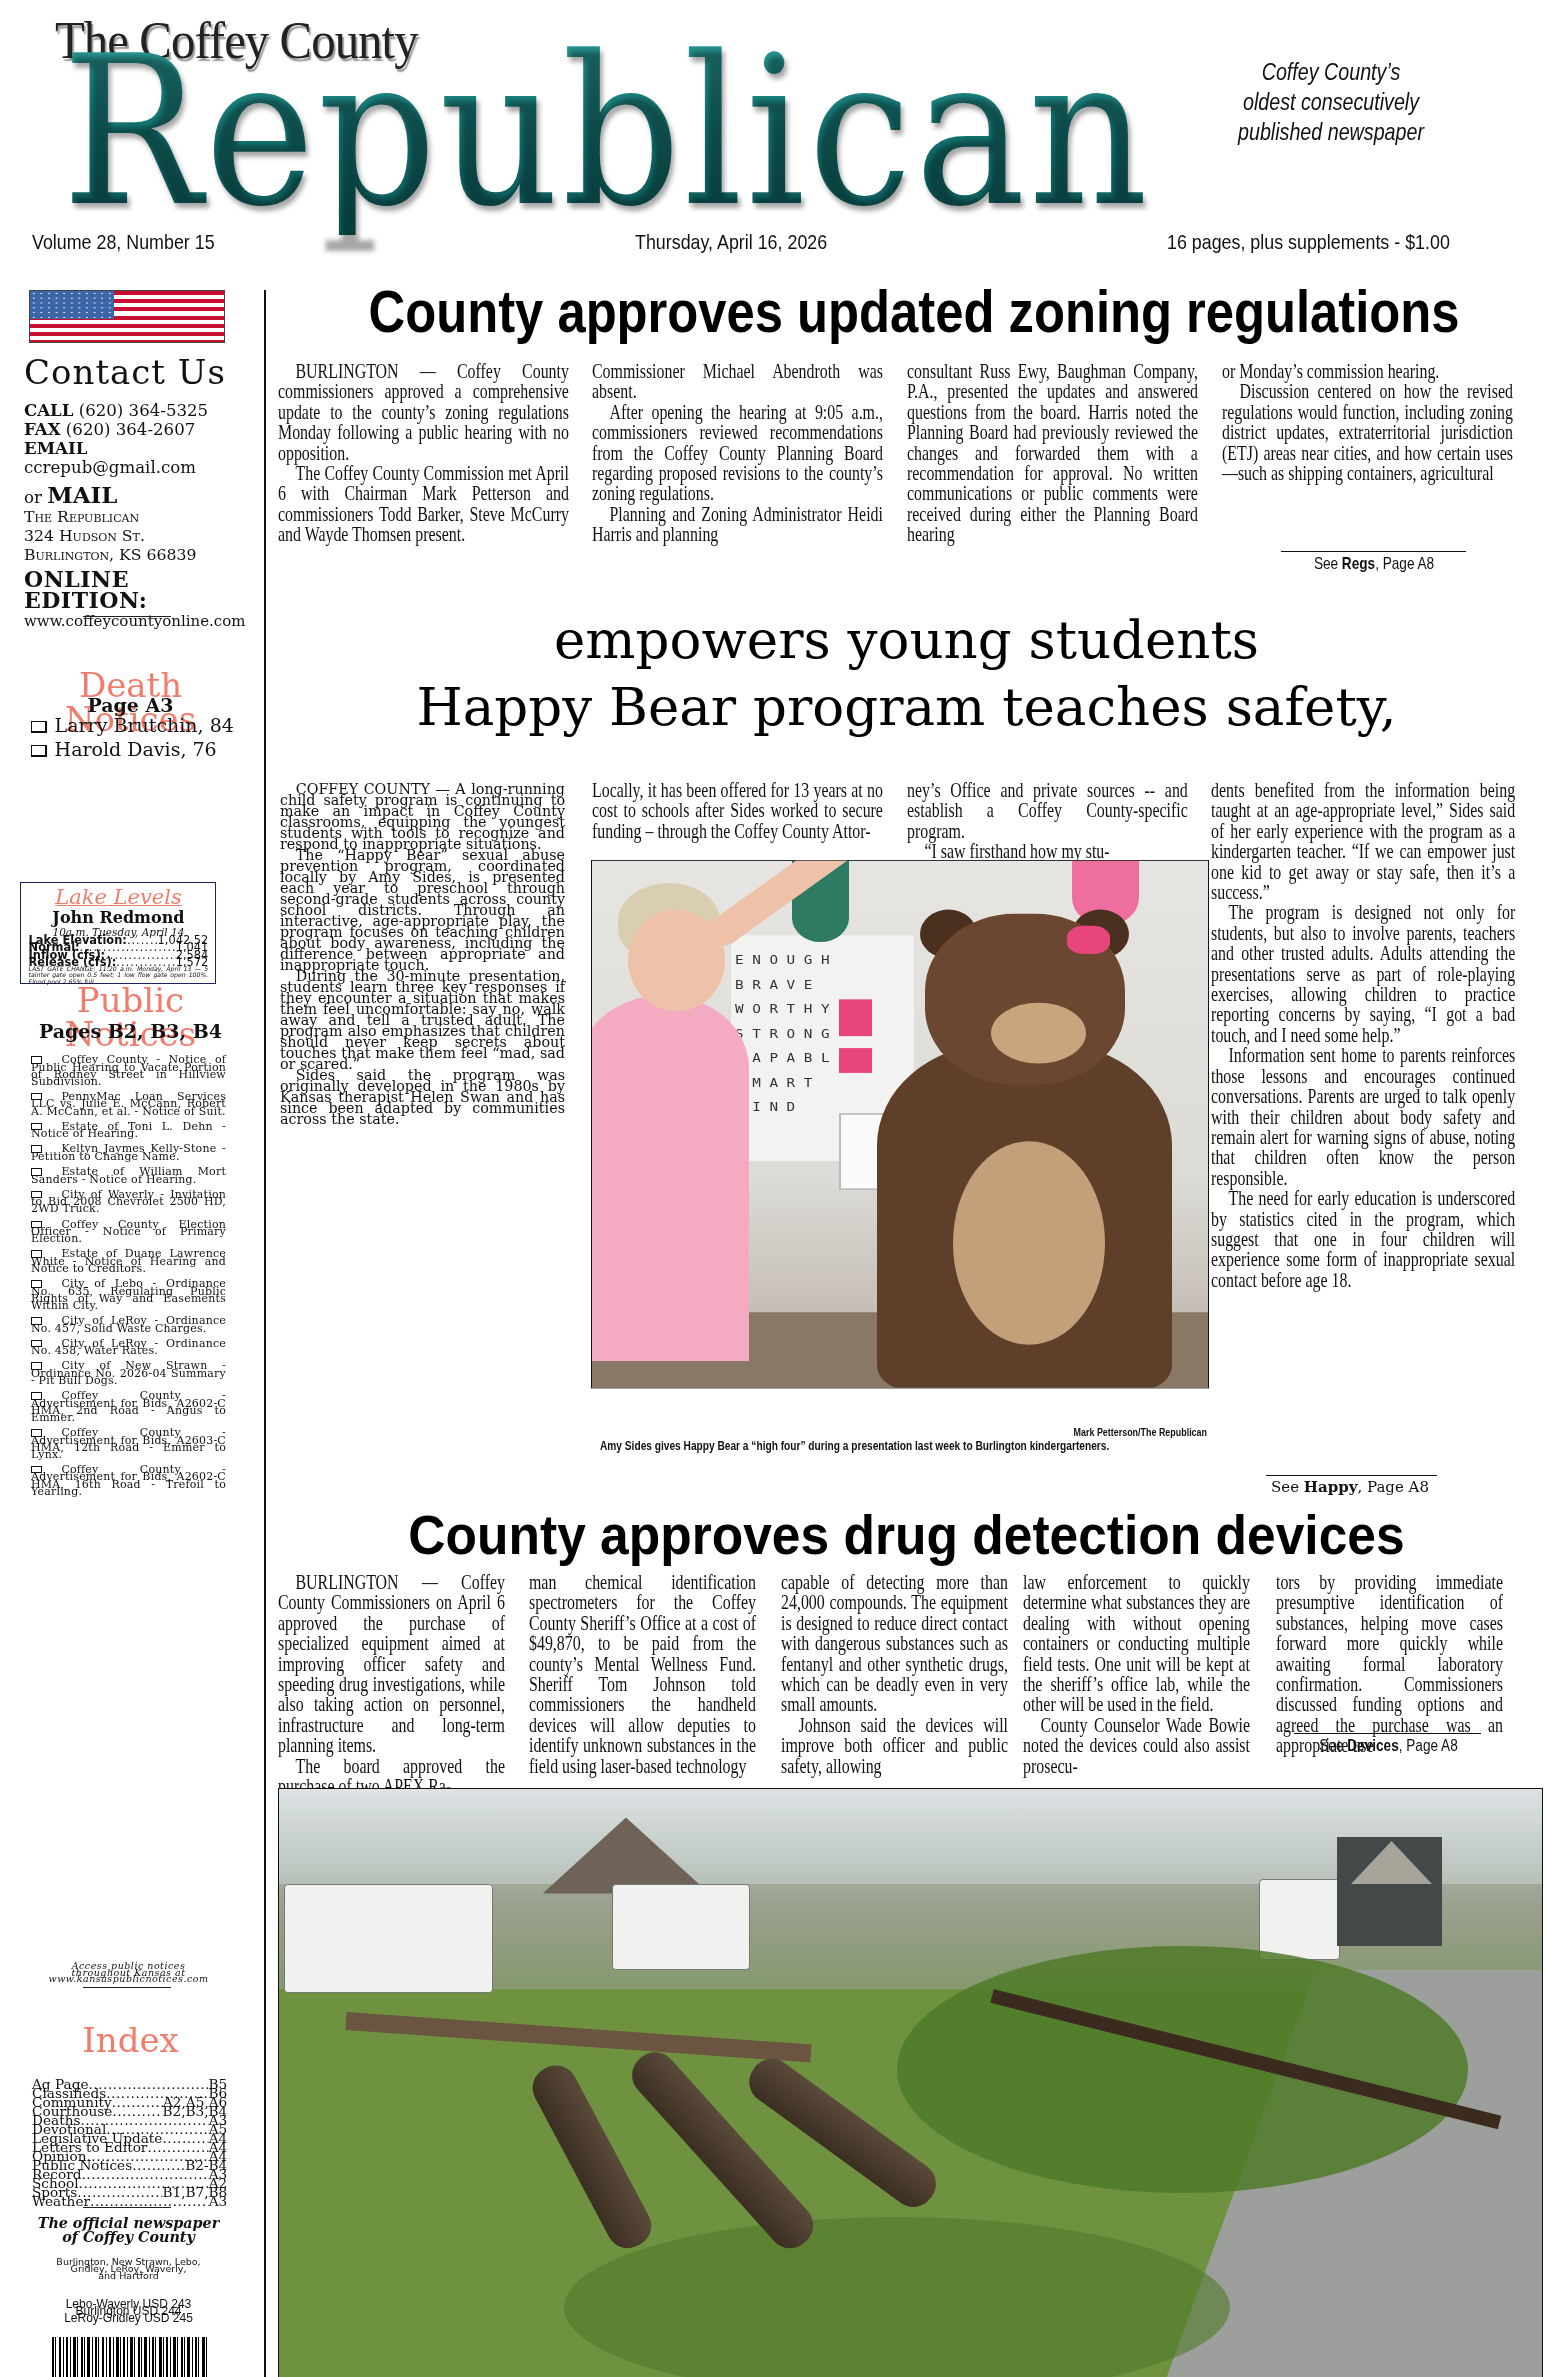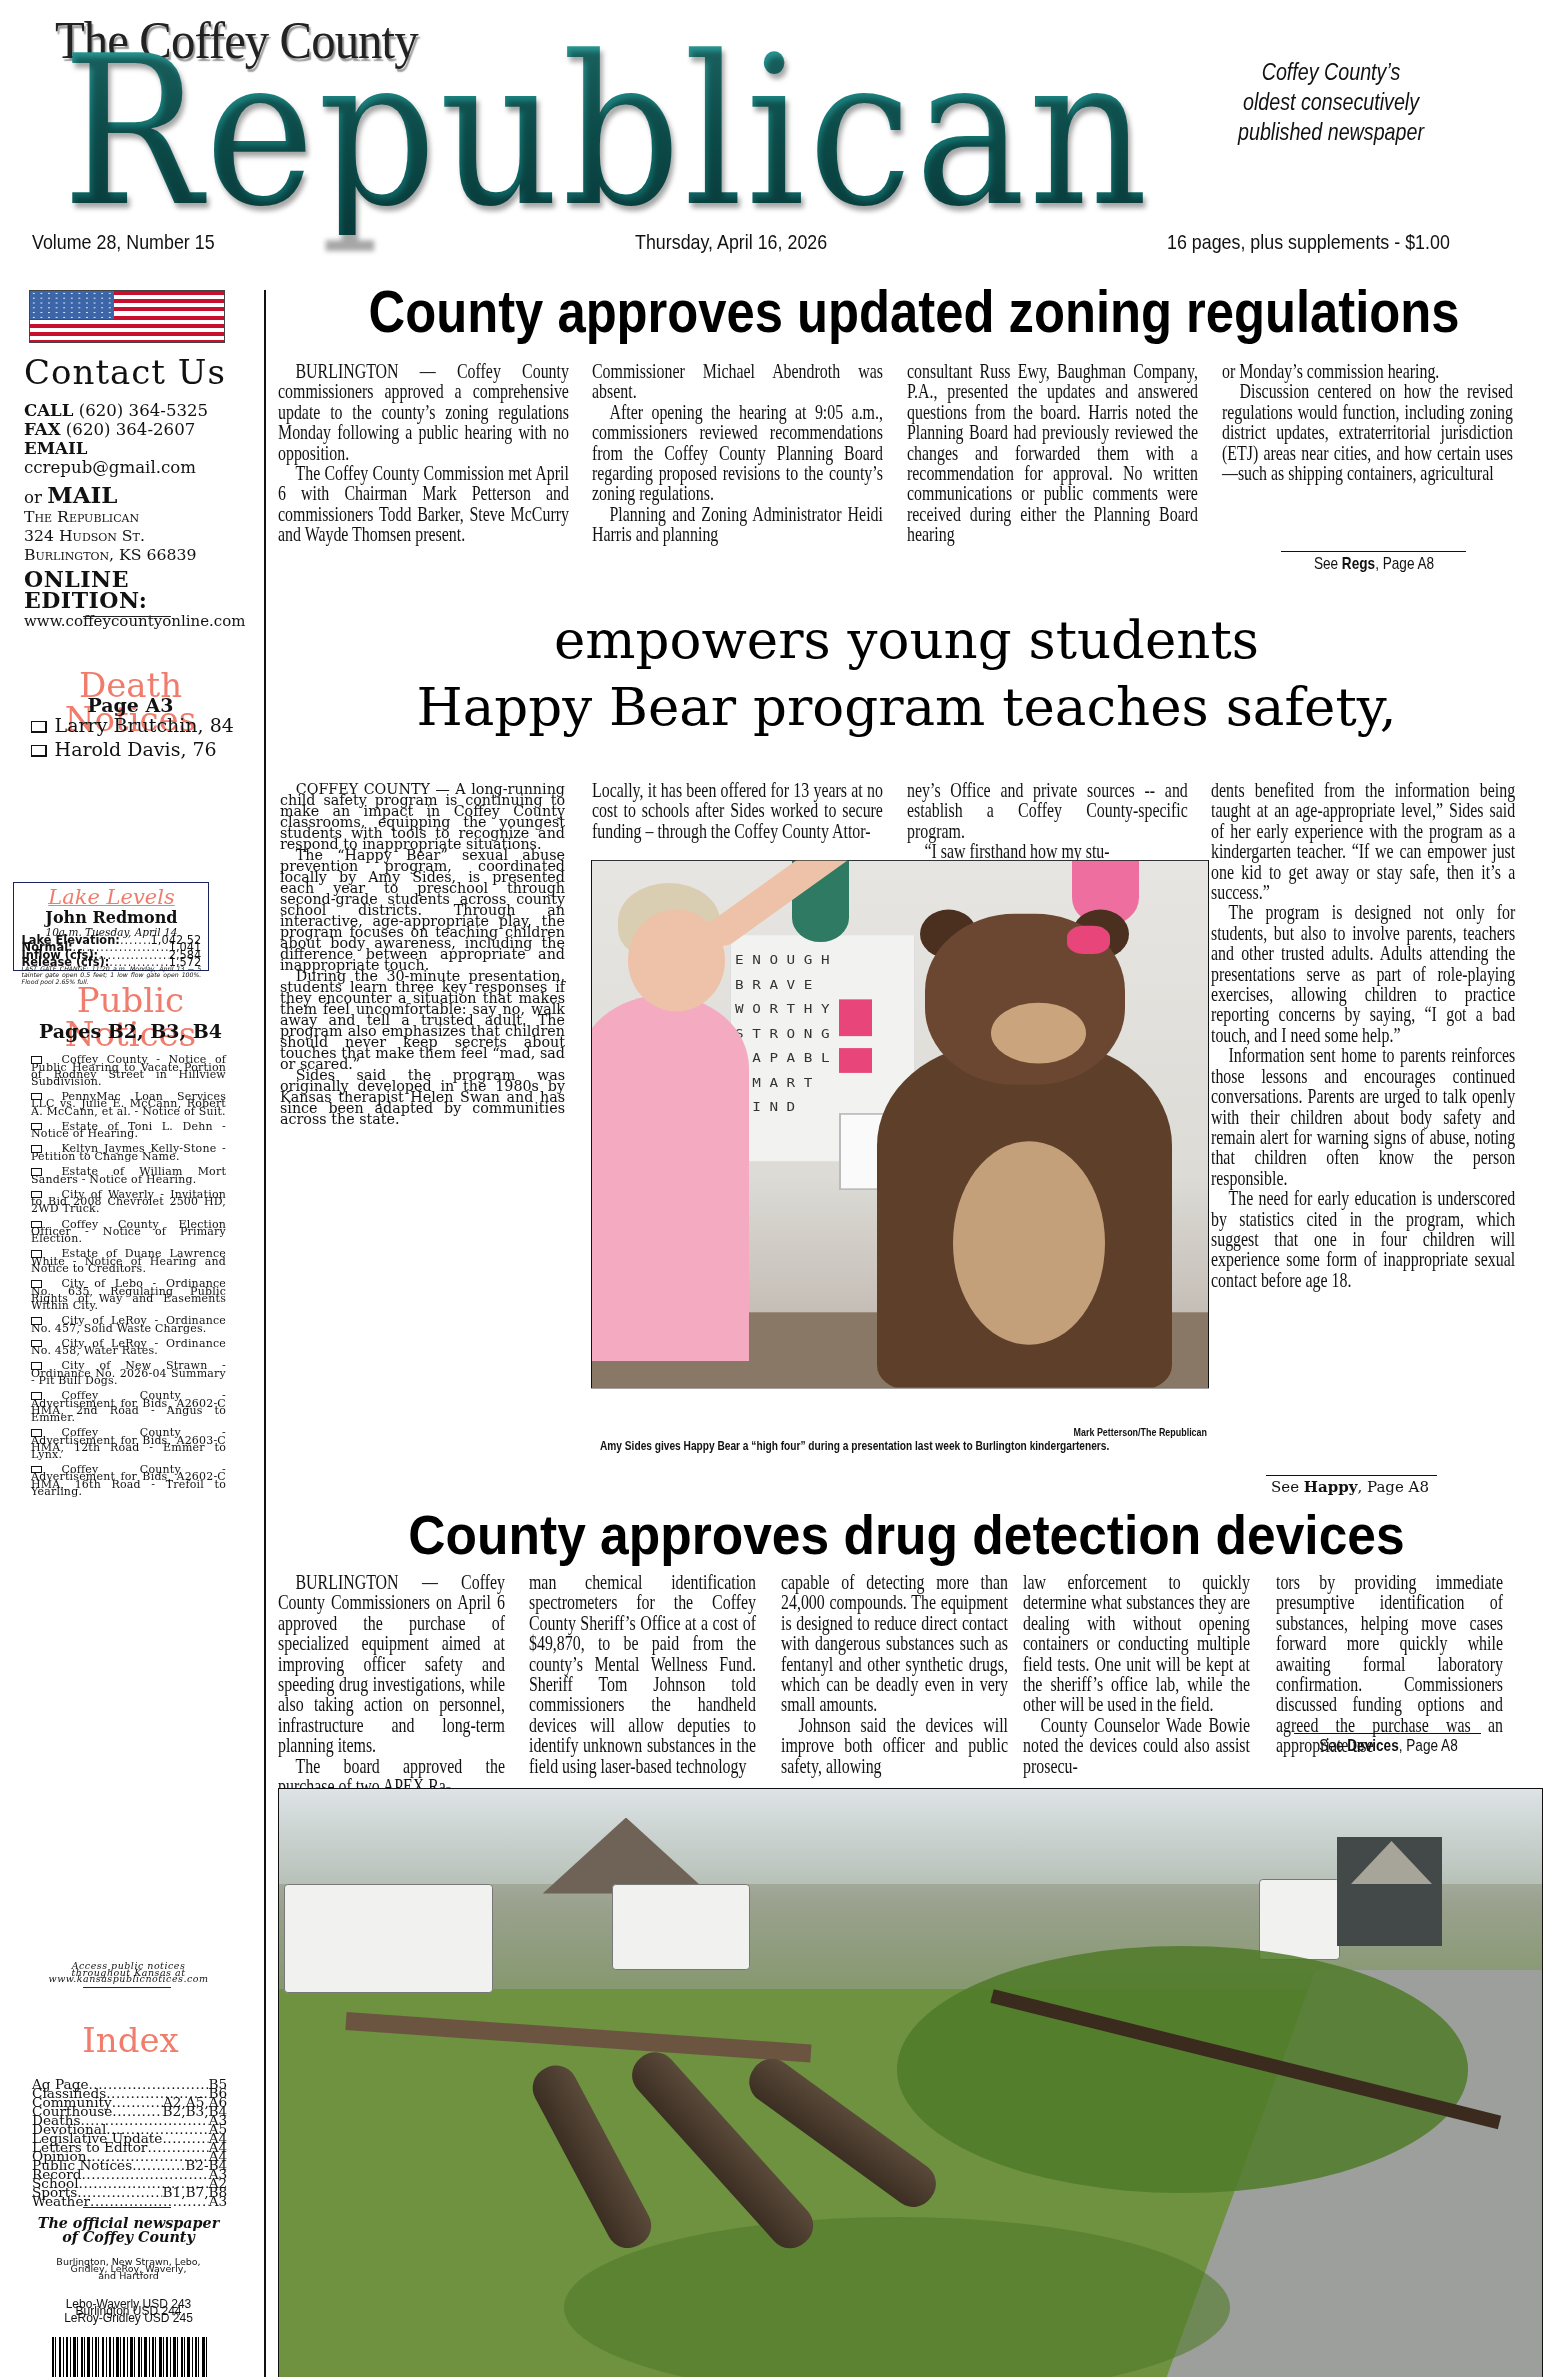--- a/index.html
+++ b/index.html
@@ -38,21 +38,21 @@
   .online { top: 285px; font-family: "DejaVu Serif", serif; font-size: 15px; line-height: 18px; }
   .online b { font-size: 22px; letter-spacing: 0.5px; }
   .short-rule { position: absolute; left: 83px; width: 88px; height: 1.4px; background: #222; }
   .sec-head { font-family: "DejaVu Serif", serif; color: #f07c6c; font-size: 34px; text-align: center; line-height: 1; }
   .death-head { position: absolute; left: 19px; width: 223px; top: 383px; }
   .death-page { position: absolute; left: 19px; width: 223px; top: 409px; text-align: center; font-family: "DejaVu Serif", serif; font-size: 19px; font-weight: 900; }
   .death-list { position: absolute; left: 31px; top: 428px; width: 214px; font-family: "DejaVu Serif", serif; font-size: 19px; line-height: 24px; }
   .chk { display: inline-block; width: 16px; height: 12.4px; border: 1.4px solid #111; border-right-width: 2.9px; border-bottom-width: 2.4px; margin-right: 7.6px; vertical-align: -1px; }
   .death-list .row { white-space: nowrap; }
 
-  .lake { position: absolute; left: 13px; top: 597px; width: 196px; height: 89px; border: 1.4px solid #1a2560; padding: 2.9px 6.7px 0 7.6px; }
+  .lake { position: absolute; left: 20px; top: 597px; width: 196px; height: 102px; border: 1.4px solid #1a2560; padding: 2.9px 6.7px 0 7.6px; }
   .lake-head { font-family: "DejaVu Serif", serif; font-style: italic; color: #f07c6c; font-size: 21px; text-align: center; text-decoration: underline; text-decoration-thickness: 1px; line-height: 23px; }
   .lake-name { font-family: "DejaVu Serif", serif; font-weight: 900; font-size: 16px; text-align: center; line-height: 18px; }
   .lake-time { font-family: "DejaVu Serif", serif; font-style: italic; font-size: 10.5px; text-align: center; line-height: 10.5px; }
   .lake-row { font-family: "DejaVu Sans", sans-serif; font-size: 11.4px; line-height: 7.1px; height: 7.1px; display: flex; }
   .lake-row .lbl { font-weight: 900; white-space: nowrap; }
   .lake-row .dots { flex: 1; overflow: hidden; white-space: nowrap; letter-spacing: 1px; color: #222; }
   .lake-row .val { white-space: nowrap; }
   .lake-note { font-family: "DejaVu Sans", sans-serif; font-style: italic; font-size: 6.2px; line-height: 6.7px; text-align: justify; }
 
   .pn-head { position: absolute; left: 19px; width: 223px; top: 698px; }

